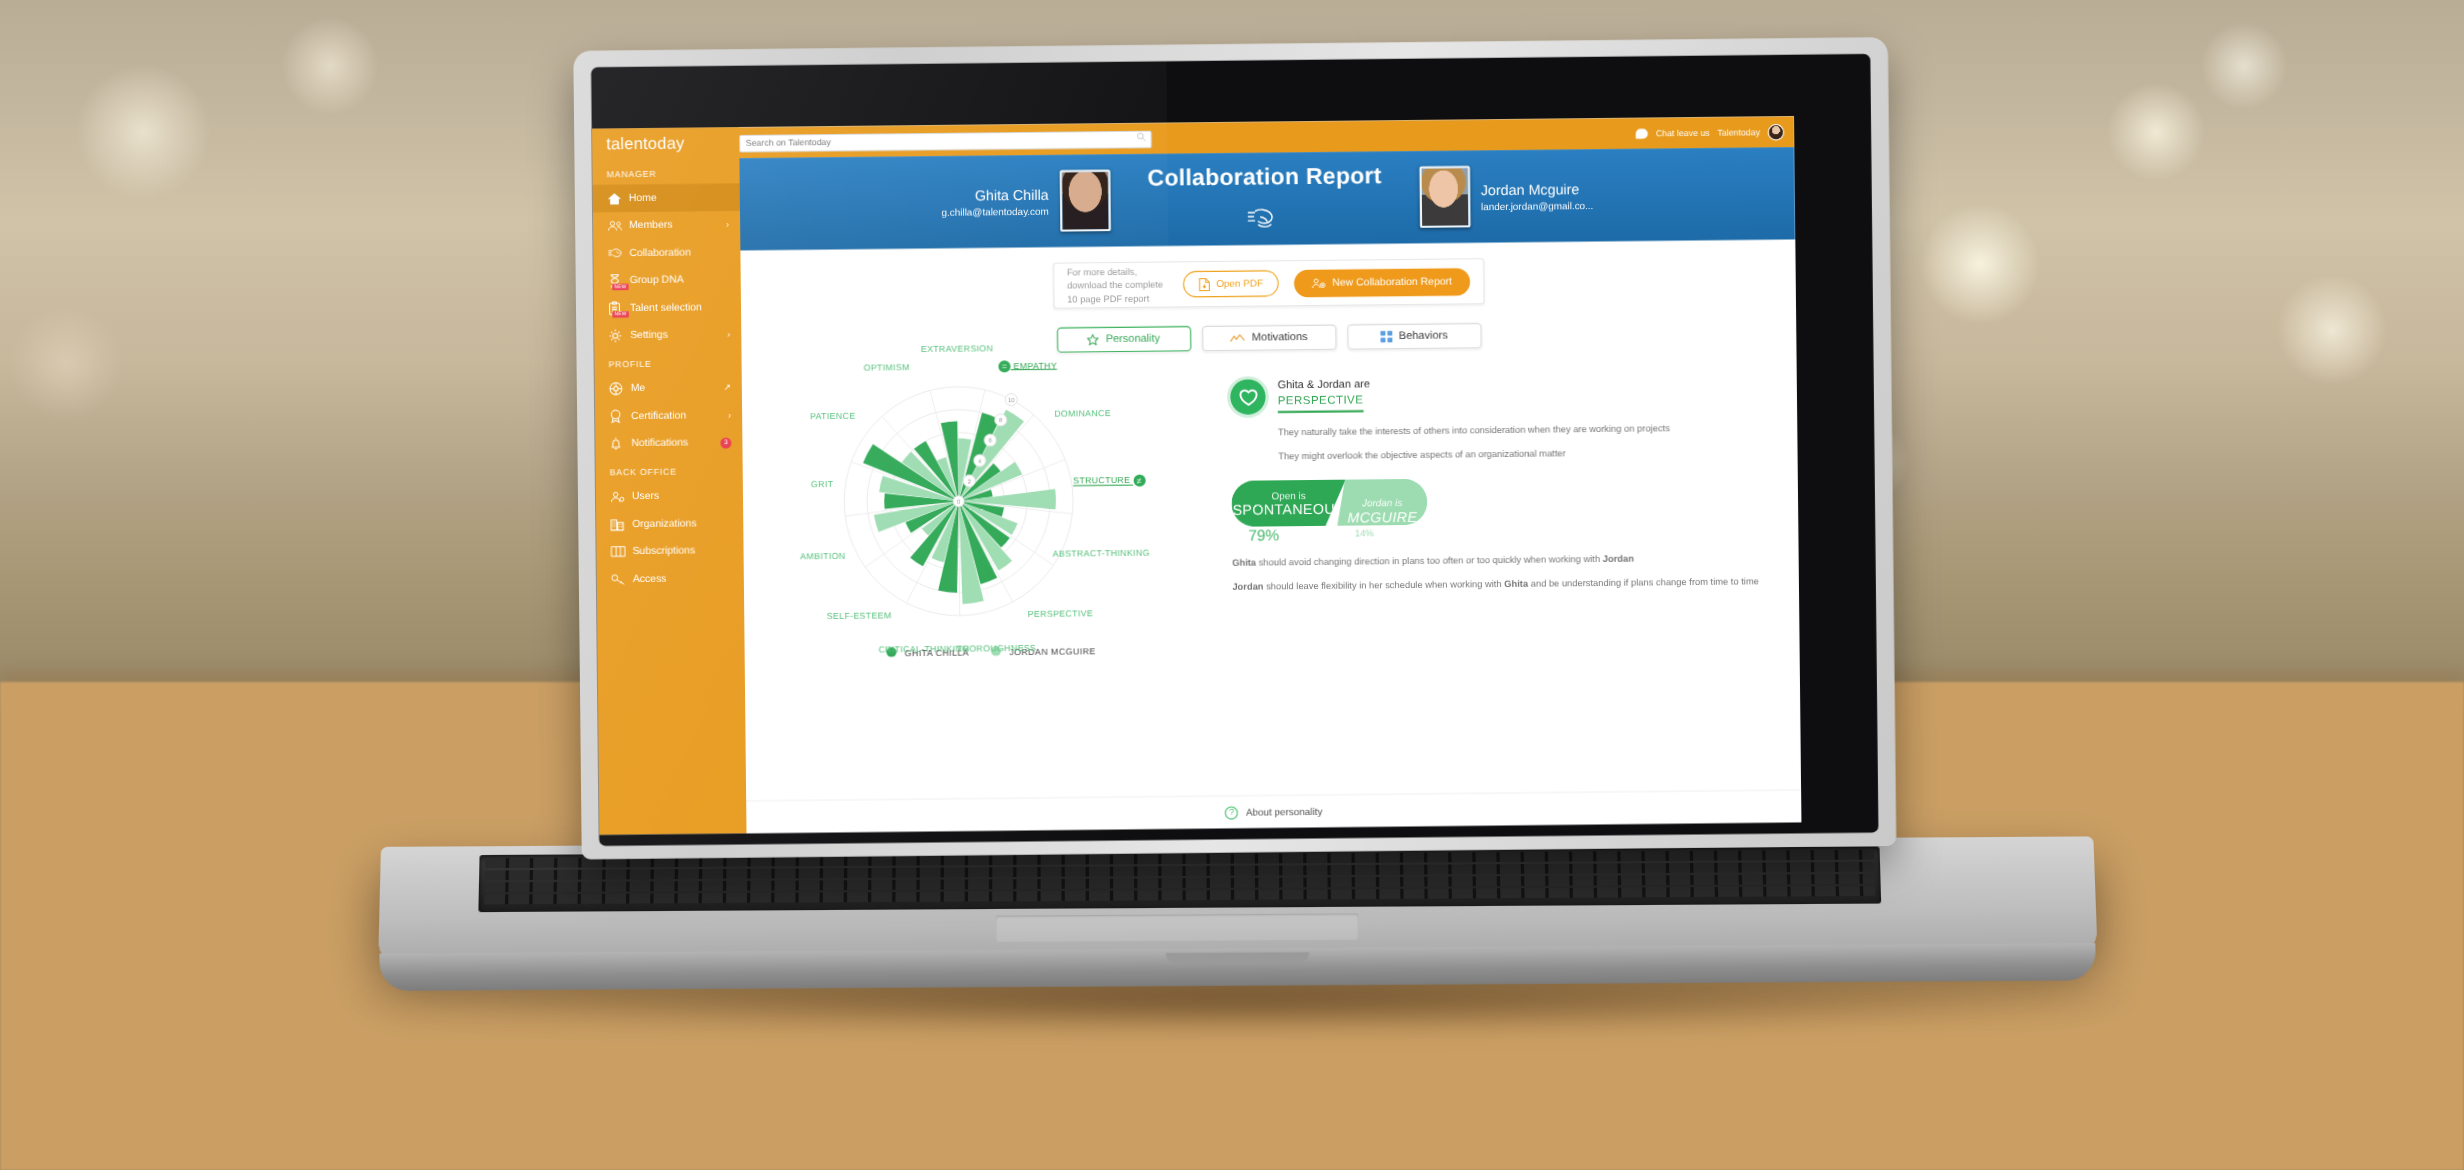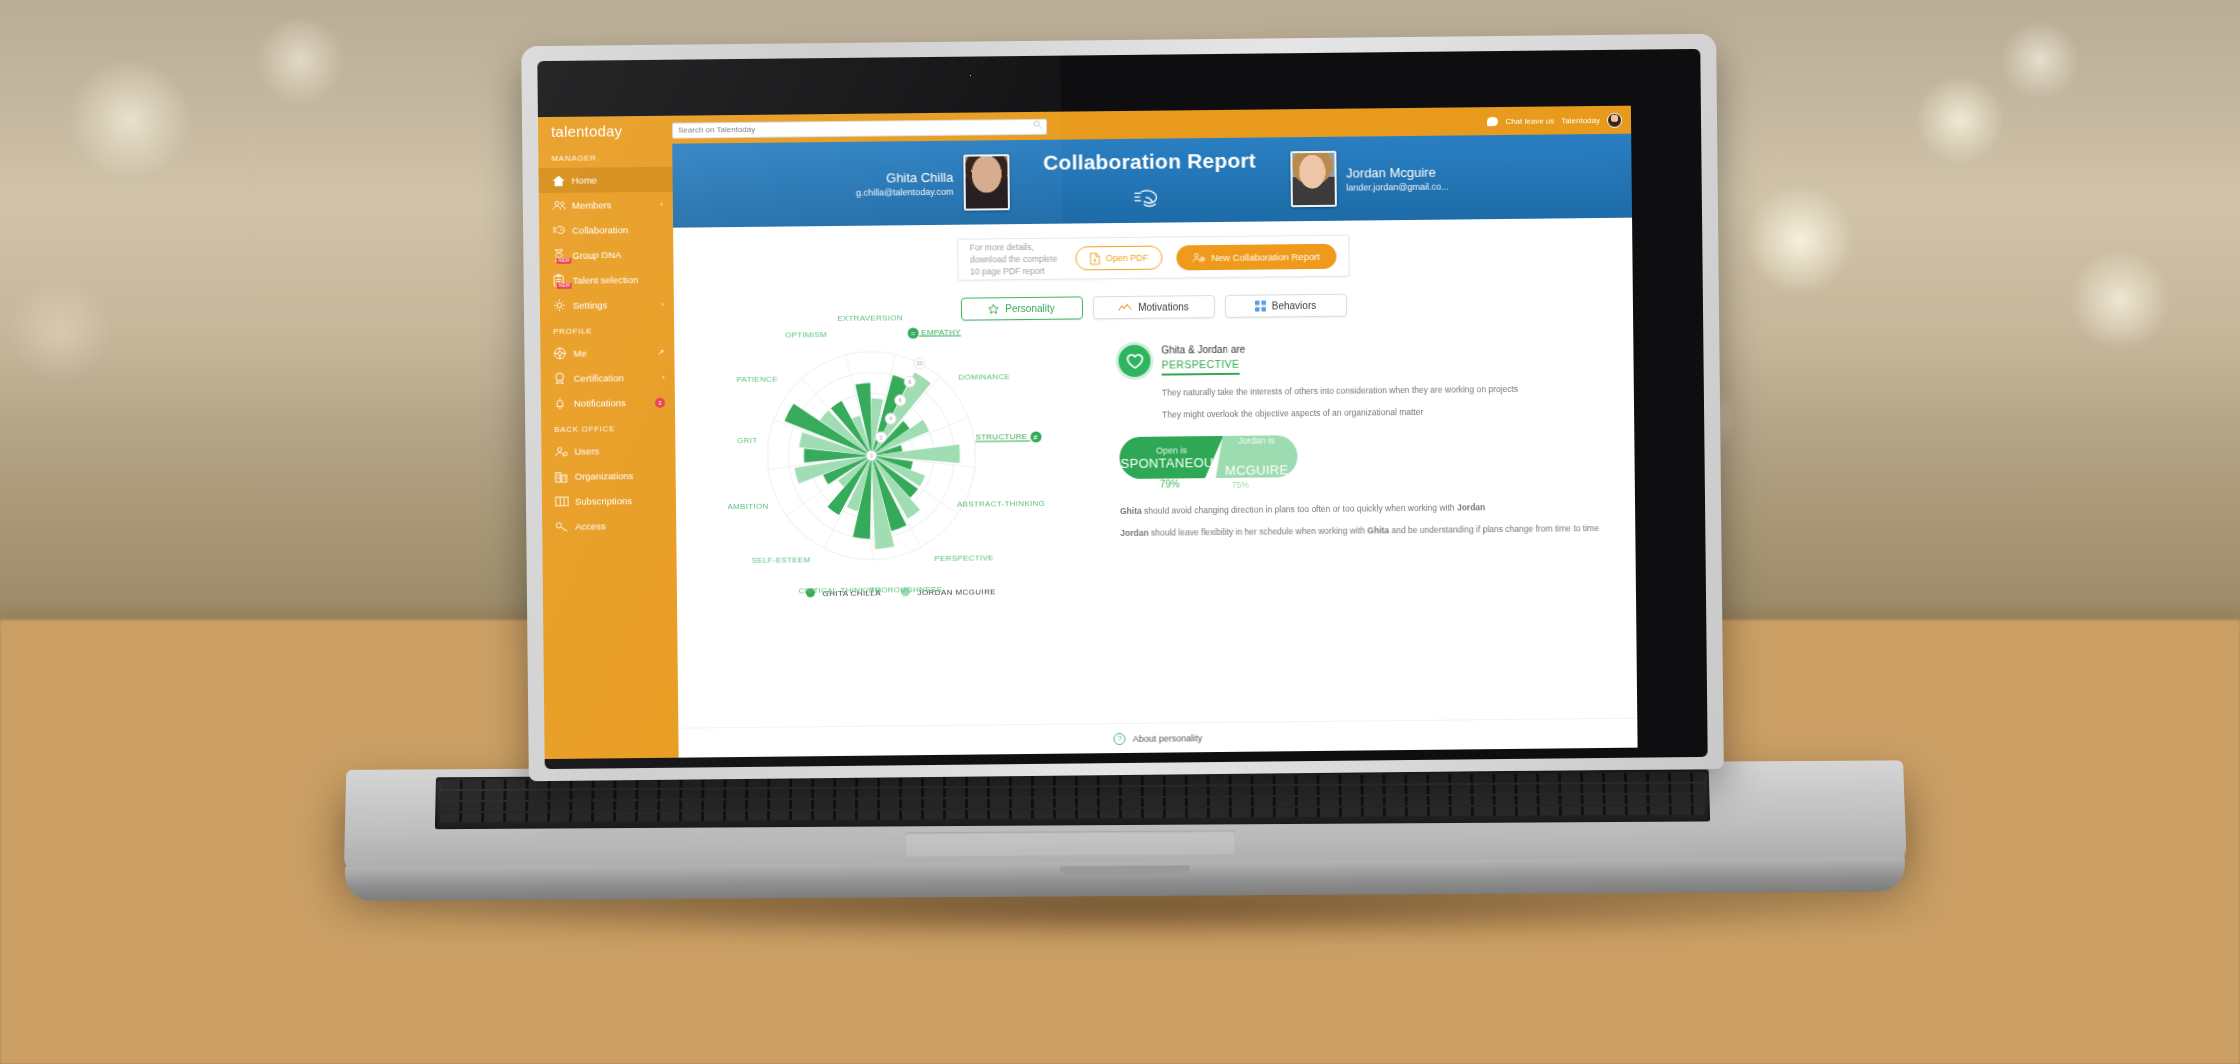--- a/index.html
+++ b/index.html
@@ -259,26 +259,26 @@
   #pill-left{
     position:absolute; left:0; top:0; width:104px; height:42px;
     background:#2fa855; border-radius:21px 0 0 21px;
     clip-path:polygon(0 0, 100% 0, 82% 100%, 0 100%);
     display:flex; flex-direction:column; align-items:center; justify-content:center;
   }
   #pill-right{
     position:absolute; left:96px; top:0; width:82px; height:42px;
     background:#9ddcb1; border-radius:0 21px 21px 0;
     clip-path:polygon(9% 0, 100% 0, 100% 100%, 0 100%);
-    display:flex; flex-direction:column; align-items:center; justify-content:space-between;
+    display:flex; flex-direction:column; align-items:center; justify-content:flex-end;font-style:italic;
   }
   .pl1{ font-size:9px; color:rgba(255,255,255,.9); }
   .pl2{ font-size:13px; color:#fff; letter-spacing:.3px; }
   #pct-row{ position:relative; width:178px; height:14px; }
-  #pct-l{ position:absolute; left:40px; top:0; font-size:10px; color:#46b76a;}
+  #pct-l{ position:absolute; left:15px; top:0; font-size:14px; color:#46b76a;}
   #pct-r{ position:absolute; left:112px; top:2px; font-size:8.5px; color:#9ddcb1;}
 
   
   #footer{
     position:absolute; left:0; right:0; bottom:0; height:30px; background:#fff;
     display:flex; align-items:center; justify-content:center; gap:7px;
     font-size:9px; color:#555; border-top:1px solid #f2f2f2;
   }
   .qmark{ width:12px;height:12px;border-radius:50%;border:1.2px solid #4cbf72;
     color:#4cbf72; font-size:8px; display:flex;align-items:center;justify-content:center;}
@@ -660,21 +660,21 @@
                     <span class="pl1">Open is</span>
                     <span class="pl2">SPONTANEOUS</span>
                   </div>
                   <div id="pill-right">
                     <span class="pl1">Jordan is</span>
                     <span class="pl2">MCGUIRE</span>
                   </div>
                 </div>
                 <div id="pct-row">
                   <span id="pct-l">79%</span>
-                  <span id="pct-r">75%</span>
+                  <span id="pct-r">14%</span>
                 </div>
 
                 <div class="para" style="margin-top:12px">
                   <b>Ghita</b><span> should avoid changing direction in plans too often or too quickly when working with </span><b>Jordan</b>
                 </div>
                 <div class="para">
                   <b>Jordan</b><span> should leave flexibility in her schedule when working with </span><b>Ghita</b><span> and be understanding if plans change from time to time</span>
                 </div>
               </div>
             </div>

